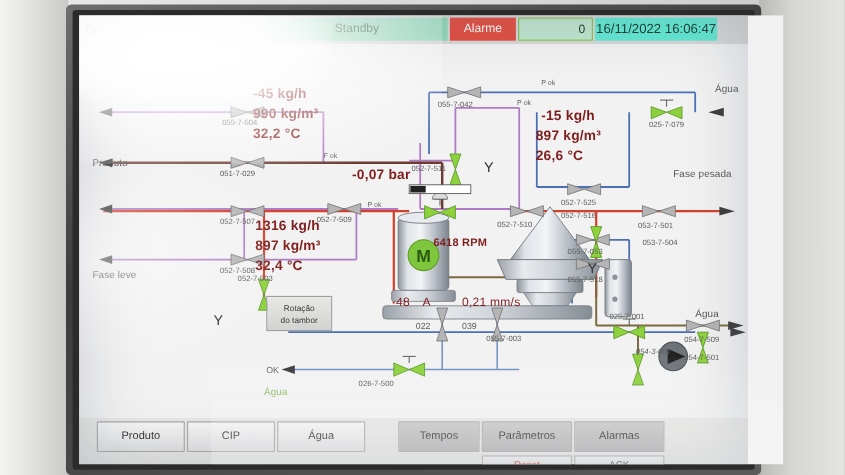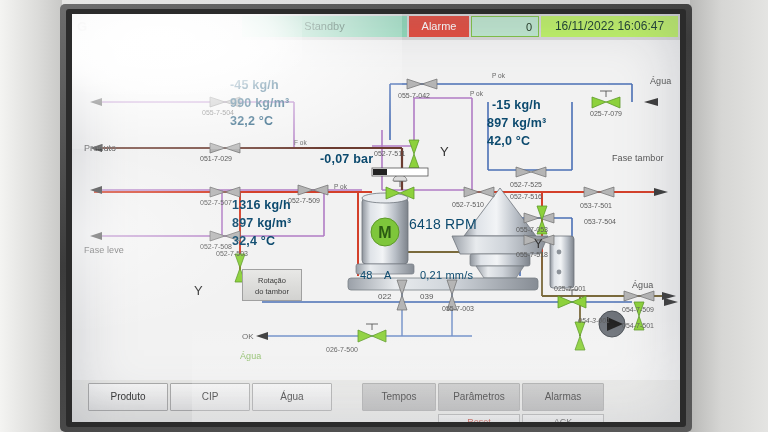--- a/index.html
+++ b/index.html
@@ -14,21 +14,21 @@
   #panel-right{position:absolute;left:690px;top:0;width:78px;height:432px;
         background:linear-gradient(90deg,#b9b9b7,#d6d6d4 40%,#e4e4e2);}
   #bezel{position:absolute;left:60px;top:4px;width:632px;height:428px;
         background:linear-gradient(160deg,#6e6e6e,#3c3c3c 40%,#5a5a5a);
         border-radius:5px;}
   #bezel-in{position:absolute;left:66px;top:9px;width:620px;height:418px;
         background:#2b2b2b;border-radius:3px;}
 
   
   #screen{position:absolute;left:72px;top:14px;width:608px;height:408px;
-          background:#f1f1f1;overflow:hidden;}
+          background:#f1f1f1;overflow:hidden;padding-left:32px;}
 
   
   .glare{position:absolute;pointer-events:none;}
   #glare1{left:0;top:0;width:330px;height:135px;
      background:radial-gradient(ellipse at 28% 18%,rgba(255,255,255,.97) 0%,rgba(255,255,255,.80) 32%,rgba(255,255,255,.35) 62%,rgba(255,255,255,0) 85%);}
   #glare2{left:-10px;top:-10px;width:240px;height:90px;
      background:radial-gradient(ellipse at 40% 40%,rgba(255,255,255,1) 0%,rgba(255,255,255,.7) 45%,rgba(255,255,255,0) 80%);}
   #glare3{left:120px;top:300px;width:520px;height:130px;
      background:linear-gradient(180deg,rgba(255,255,255,0),rgba(255,255,255,.30));}
   #glare4{left:0;top:120px;width:200px;height:200px;
@@ -40,28 +40,28 @@
   #hdr{position:absolute;left:0;top:0;width:608px;height:26px;
        background:#d8d8d8;border-bottom:1px solid #9a9a9a;}
   .hbox{position:absolute;top:2px;height:21px;line-height:21px;
         font-size:11px;color:#222;text-align:center;box-sizing:border-box;}
   #h-logo{left:2px;width:84px;text-align:left;padding-left:3px;color:#6a6a6a;
           font-weight:bold;font-size:13px;}
   #h-state{left:170px;width:165px;background:#8fd8b8;color:#1a4b36;}
   #h-alarm{left:337px;width:60px;background:#e24a3c;color:#fff;}
   #h-cnt{left:399px;width:68px;background:#bfe7cf;border:1.5px solid #7ec242;
          color:#183018;text-align:right;padding-right:6px;}
-  #h-dt{left:469px;width:137px;background:#bef264;color:#14372a;font-size:12px;}
+  #h-dt{left:469px;width:111px;background:#5eead4;color:#14372a;font-size:12px;}
 
   
   #mimic{position:absolute;left:0;top:26px;width:608px;height:340px;background:#f2f2f2;}
   .lbl{position:absolute;font-size:7px;color:#4a4a4a;white-space:nowrap;
        letter-spacing:.1px;}
   .lbl.big{font-size:9px;color:#555;}
-  .val{position:absolute;font-size:12.5px;color:#0c4a6e;white-space:nowrap;
+  .val{position:absolute;font-size:12.5px;color:#7f1d1d;white-space:nowrap;
        font-weight:600;letter-spacing:.2px;}
   .tag{position:absolute;font-size:7px;color:#5a5a5a;white-space:nowrap;}
   .okl{position:absolute;font-size:6.5px;color:#666;}
 
   
   #btnbar{position:absolute;left:0;top:366px;width:608px;height:42px;background:#e7e7e5;}
   .btn{position:absolute;height:26px;line-height:26px;text-align:center;
        font-size:10px;color:#333;border:1px solid #a9a9a9;border-radius:1px;}
   .btn.light{background:linear-gradient(180deg,#f6f6f6,#e3e3e3);}
   .btn.dark{background:linear-gradient(180deg,#c9c9c9,#b3b3b3);}
@@ -296,41 +296,41 @@
         <rect x="300" y="128" width="56" height="8" fill="#fff" stroke="#555" stroke-width="0.8"></rect>
         <rect x="301" y="129" width="14" height="6" fill="#222"></rect>
       </svg>
 
       <div class="val" style="left:158px;top:38px;">-45 kg/h</div>
       <div class="val" style="left:158px;top:56px;">990 kg/m³</div>
       <div class="val" style="left:158px;top:74px;">32,2 °C</div>
 
       <div class="val" style="left:420px;top:58px;">-15 kg/h</div>
       <div class="val" style="left:415px;top:76px;">897 kg/m³</div>
-      <div class="val" style="left:415px;top:94px;">42,0 °C</div>
+      <div class="val" style="left:415px;top:94px;">26,6 °C</div>
 
       <div class="val" style="left:160px;top:158px;">1316 kg/h</div>
       <div class="val" style="left:160px;top:176px;">897 kg/m³</div>
       <div class="val" style="left:160px;top:194px;">32,4 °C</div>
 
       <div class="val" style="left:248px;top:112px;">-0,07 bar</div>
-      <div class="val" style="left:337px;top:176px;font-size:14px;font-weight:400;">6418 RPM</div>
+      <div class="val" style="left:322px;top:176px;font-size:10px;font-weight:700;">6418 RPM</div>
       <div class="val" style="left:288px;top:229px;font-size:11px;font-weight:500;">48</div>
       <div class="val" style="left:312px;top:229px;font-size:11px;font-weight:500;">A</div>
       <div class="val" style="left:348px;top:229px;font-size:11px;font-weight:500;">0,21 mm/s</div>
 
       <div class="okl" style="left:222px;top:99px;">F ok</div>
       <div class="okl" style="left:262px;top:143px;">P ok</div>
       <div class="okl" style="left:420px;top:32px;">P ok</div>
       <div class="okl" style="left:398px;top:50px;">P ok</div>
       <div class="okl" style="left:170px;top:292px;font-size:8px;">OK</div>
 
       <div class="lbl big" style="left:12px;top:103px;">Produto</div>
       <div class="lbl big" style="left:12px;top:205px;">Fase leve</div>
-      <div class="lbl big" style="left:540px;top:113px;">Fase tambor</div>
+      <div class="lbl big" style="left:540px;top:113px;">Fase pesada</div>
       <div class="lbl big" style="left:578px;top:36px;">Água</div>
       <div class="lbl big" style="left:560px;top:240px;">Água</div>
       <div class="lbl big" style="left:168px;top:311px;color:#8fbf6a;">Água</div>
 
       <div style="position:absolute;left:122px;top:243px;font-size:13px;color:#333;">Y</div>
       <div style="position:absolute;left:368px;top:104px;font-size:13px;color:#333;">Y</div>
       <div style="position:absolute;left:462px;top:196px;font-size:13px;color:#333;">Y</div>
 
       <div class="tag" style="left:130px;top:69px;">055-7-504</div>
       <div class="tag" style="left:128px;top:115px;">051-7-029</div>

